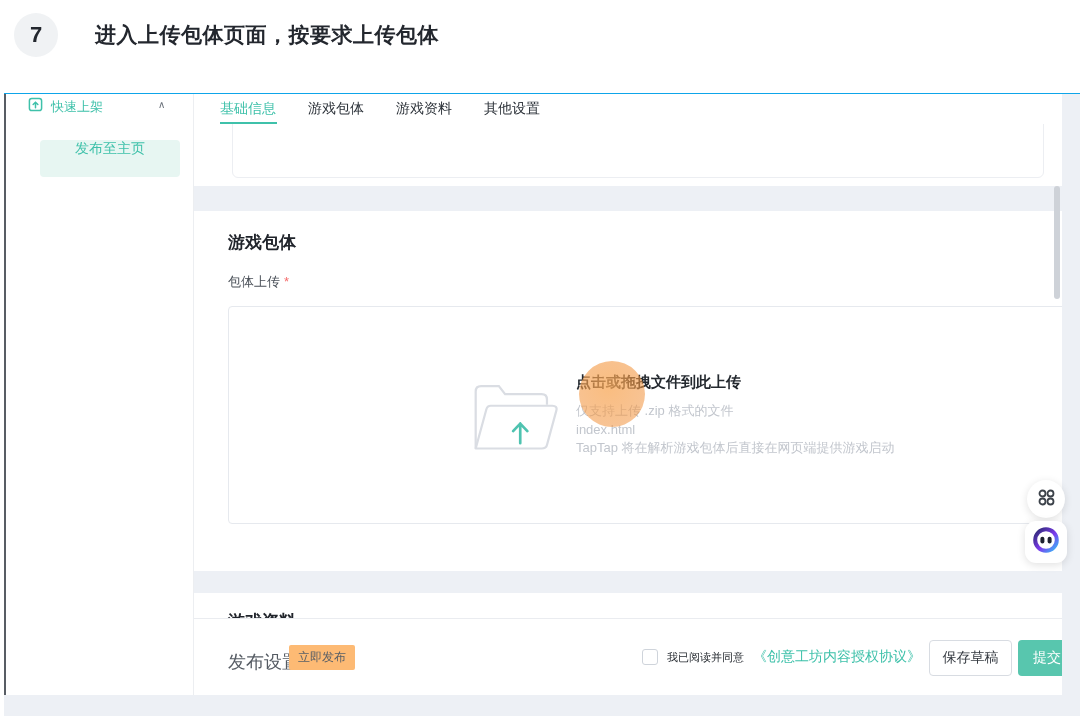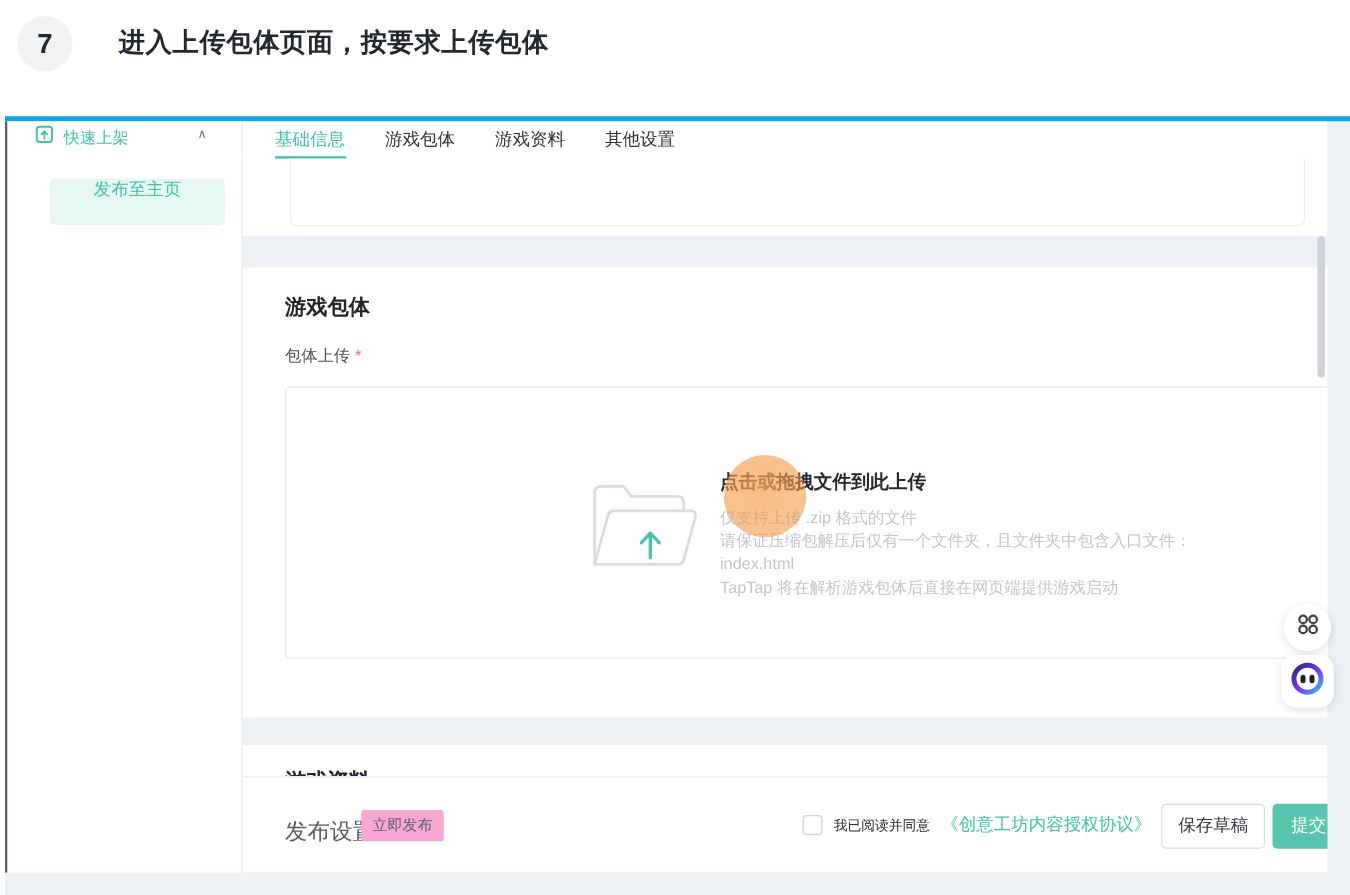--- a/index.html
+++ b/index.html
@@ -9,21 +9,21 @@
 
   
   .step-circle { position:absolute; left:14px; top:13px; width:44px; height:44px;
     border-radius:50%; background:#f0f2f4; display:flex; align-items:center; justify-content:center;
     font-size:22px; font-weight:700; color:#23272e; }
   .step-title { position:absolute; left:95px; top:13px; height:44px; line-height:44px;
     font-size:21px; font-weight:700; color:#23272e; letter-spacing:.5px; }
 
   
   .shot { position:absolute; left:4px; top:93px; width:1076px; height:623px;
-    background:#edf0f5; border-top:4px solid #0ea5e9; overflow:hidden;padding-left:37px; }
+    background:#edf0f5; border-top:1px solid #0ea5e9; overflow:hidden;padding-left:37px; }
   .shot-edge { position:absolute; left:0; top:0; width:2px; height:601px; background:#585d64; }
 
   
   .sb { position:absolute; left:2px; top:0; width:188px; height:601px; background:#fff;
     border-right:1px solid #eceef1; }
   .sb-group { position:absolute; left:22px; top:3px; display:flex; align-items:center; gap:8px; }
   .sb-group-label { font-size:13px; color:#3fc1aa; }
   .sb-chevron { position:absolute; left:152px; top:5px; font-size:10px; color:#6a717a; }
   .sb-active { position:absolute; left:34px; top:46px; width:140px; height:37px; background:#e7f6f2;
     border-radius:4px; display:flex; align-items:flex-start; justify-content:center;
@@ -58,21 +58,21 @@
     background:radial-gradient(circle at 45% 40%, rgba(248,170,92,.78) 0%, rgba(241,146,60,.55) 70%, rgba(238,140,52,.45) 100%);
     pointer-events:none; }
 
   .card3 { position:absolute; left:0; top:499px; right:0; height:25px; background:#fff; overflow:hidden; }
   .card3 .sec-h { top:17px; }
 
   
   .bbar { position:absolute; left:0; top:524px; right:0; height:77px; background:#fff;
     border-top:1px solid #eaecf0; }
   .pub-label { position:absolute; left:34px; top:31px; font-size:18px; color:#555b63; }
-  .pub-badge { position:absolute; left:95px; top:26px; background:#f9a8d4; color:#595f66;
+  .pub-badge { position:absolute; left:95px; top:26px; background:#fdba74; color:#595f66;
     font-size:12px; padding:4px 9px; border-radius:2px; }
   .agree { position:absolute; left:448px; top:0; height:100%; display:flex; align-items:center; gap:9px; }
   .cbox { width:16px; height:16px; border:1px solid #cfd4db; border-radius:3px; background:#fff; cursor:pointer; }
   .agree-text { font-size:11px; color:#24292f; }
   .agree-link { font-size:14px; color:#3fc1aa; cursor:pointer; }
   .btn-save { position:absolute; left:735px; top:21px; width:83px; height:36px; background:#fff;
     border:1px solid #d8dce2; border-radius:4px; font-size:14px; color:#33383f;
     display:flex; align-items:center; justify-content:center; cursor:pointer; }
   .btn-submit { position:absolute; left:824px; top:21px; width:106px; height:36px; background:#58c6ae;
     border:none; border-radius:4px; font-size:14px; color:#fff;
@@ -143,21 +143,20 @@
           <div class="folder">
             <svg width="98" height="86" viewBox="0 0 110 96">
               <path d="M12 80 L12 16 Q12 10 18 10 L38 10 L45 19 L86 19 Q92 19 92 25 L92 31" fill="none" stroke="#dadde3" stroke-width="2.5"></path>
               <path d="M12 80 L24 36 Q25 32 29 32 L98 32 Q104 32 102.5 37.5 L92 76 Q91 80 86 80 Z" fill="#ffffff" stroke="#dadde3" stroke-width="2.5" stroke-linejoin="round"></path>
               <path d="M62 74 L62 52 M62 52 L54 60.5 M62 52 L70 60.5" fill="none" stroke="#4fc3b0" stroke-width="3" stroke-linecap="round" stroke-linejoin="round"></path>
             </svg>
           </div>
           <div class="up-text">
             <div class="up-title">点击或拖拽文件到此上传</div>
             <div class="up-hint">仅支持上传 .zip 格式的文件</div>
-            <div class="up-hint">请保证压缩包解压后仅有一个文件夹，且文件夹中包含入口文件：</div>
             <div class="up-hint">index.html</div>
             <div class="up-hint">TapTap 将在解析游戏包体后直接在网页端提供游戏启动</div>
           </div>
           <div class="tap-circle"></div>
         </div>
       </div>
 
       <div class="card3">
         <div class="sec-h">游戏资料</div>
       </div>

